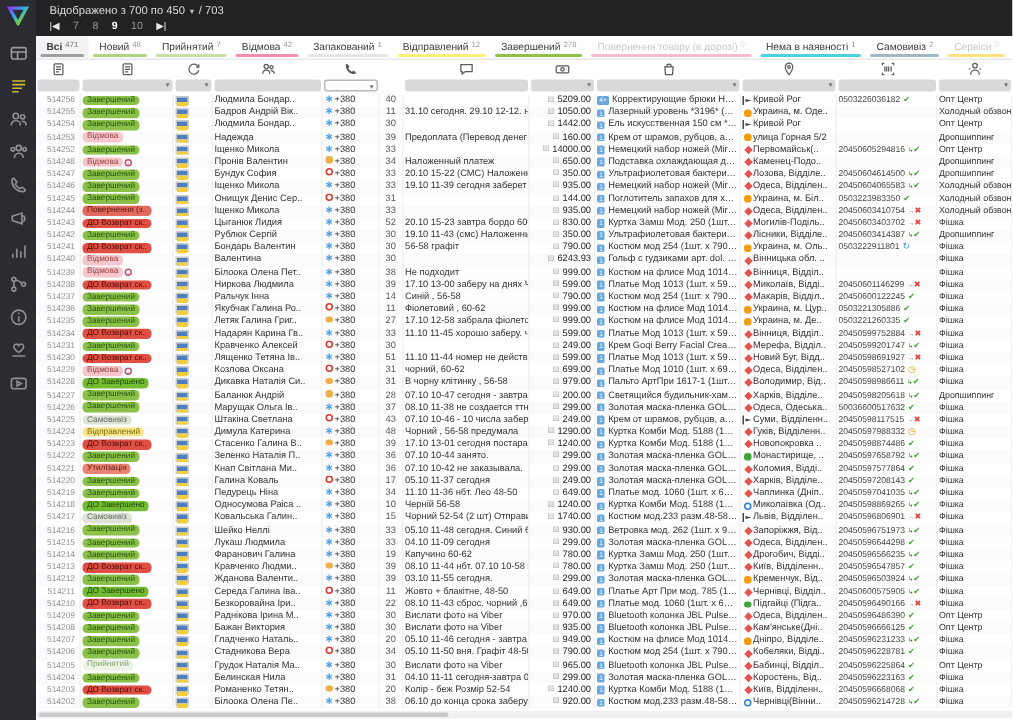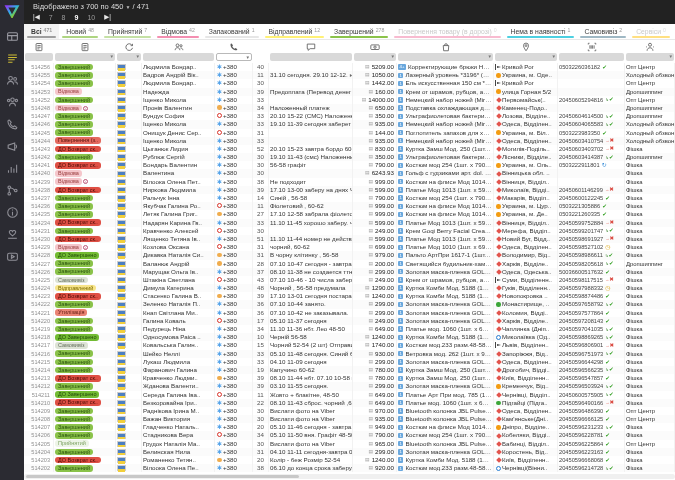--- a/index.html
+++ b/index.html
@@ -178,21 +178,21 @@
             </svg></span>
         </div>
       </nav>
   </aside>
 
   <header class="topbar">
     <div class="disp">
       <span>Відображено з 700 по</span>
       <span class="u">450</span>
       <span class="car">▼</span>
-      <span>/ 471</span>
+      <span>/ 703</span>
     </div>
     <div class="pager">
       <span class="nav">|◀</span>
       <span id="pages" style="display:flex;gap:9px">
           <span class="pg">7</span>
           <span class="pg">8</span>
           <span class="pg cur">9</span>
           <span class="pg">10</span>
         </span>
       <span class="nav">▶|</span>

